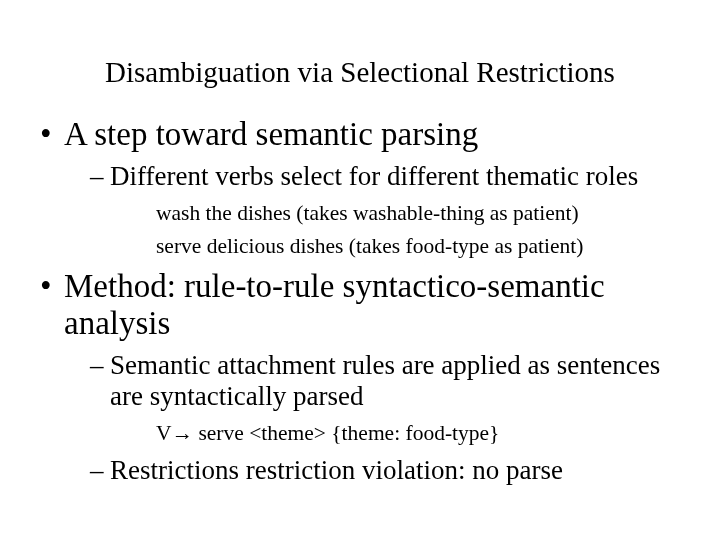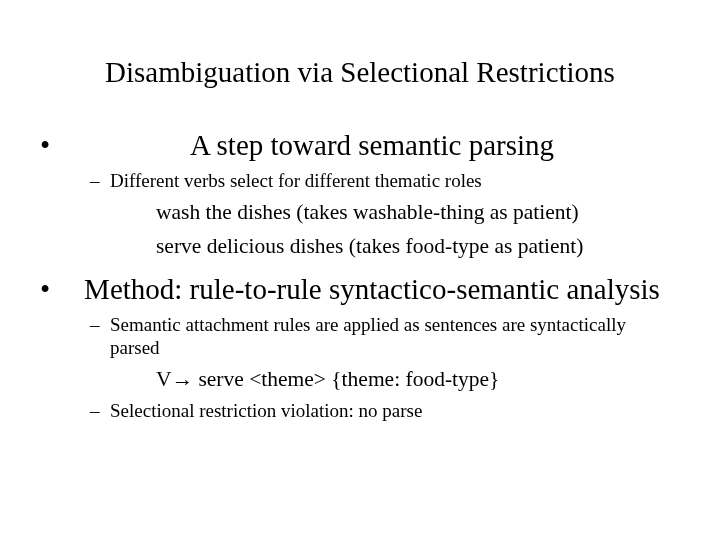--- a/index.html
+++ b/index.html
@@ -21,35 +21,34 @@
     text-align: center;
     font-size: 29px;
     padding-top: 56px;
     padding-bottom: 26px;
   }
   .body {
     padding-left: 40px;
     padding-right: 40px;
   }
   .l1 {
-    font-size: 29px;
-    margin-top: 14px;
+    font-size: 33px;
+    margin-top: 1px;
     margin-bottom: 6px;
     position: relative;
     padding-left: 24px;
-    text-align: center;
   }
   .l1::before {
     content: "•";
     position: absolute;
     left: 0;
     top: 0;
   }
   .l2 {
-    font-size: 19px;
+    font-size: 27px;
     margin-top: 8px;
     margin-bottom: 0;
     position: relative;
     padding-left: 70px;
     line-height: 1.18;
   }
   .l2::before {
     content: "–";
     position: absolute;
     left: 50px;
@@ -85,17 +84,17 @@
     <div class="l1">
       <span>Method: rule-to-rule syntactico-semantic analysis</span>
     </div>
     <div class="l2">
       <span>Semantic attachment rules are applied as sentences are syntactically parsed</span>
     </div>
     <div class="l3">
       <span>V→ serve &lt;theme&gt; {theme: food-type}</span>
     </div>
     <div class="l2">
-      <span>Selectional restriction violation: no parse</span>
+      <span>Restrictions restriction violation: no parse</span>
     </div>
 
   </div>
 </div>
 
 </body></html>

